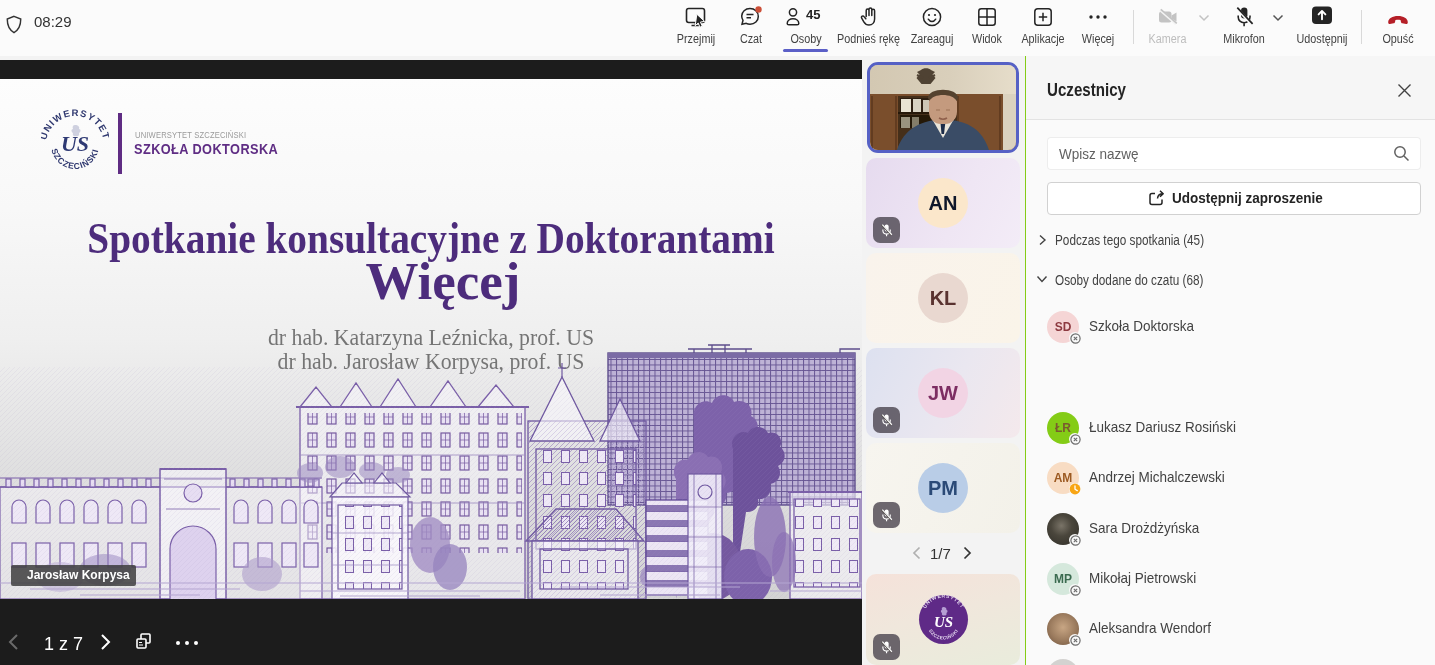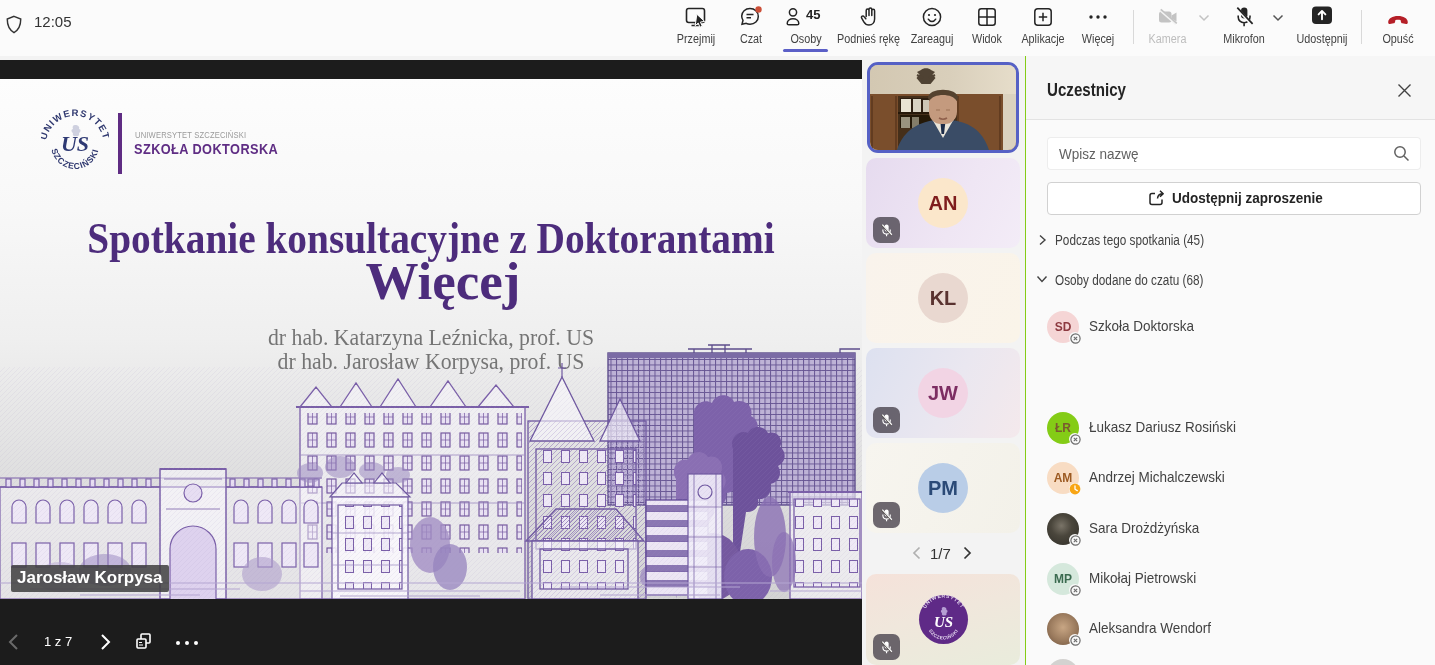--- a/index.html
+++ b/index.html
@@ -8,21 +8,21 @@
   
   #toolbar{position:absolute;left:0;top:0;width:1435px;height:56px;background:#fbfbfb;border-bottom:1px solid #e3e3e3;}
   .tbtn{position:absolute;top:4px;text-align:center;color:#424242;font-size:12px;}
   .tbtn .ic{height:26px;display:flex;align-items:center;justify-content:center;}
   .tbtn .lbl{margin-top:2px;white-space:nowrap;transform:scaleX(0.9);}
   .vdiv{position:absolute;top:10px;width:1px;height:34px;background:#d9d9d9;}
   
   #stage{position:absolute;left:0;top:56px;width:862px;height:609px;background:#f3f3f3;}
   #blackwrap{position:absolute;left:0;top:4px;width:862px;height:605px;background:#1c1c1c;}
   #slide{position:absolute;left:0;top:19px;width:862px;height:520px;background:linear-gradient(180deg,#fdfdfd 0%,#f8f8f8 25%,#efefef 50%,#e0e0e0 75%,#d3d3d3 100%);overflow:hidden;}
-  #nametag{position:absolute;left:11px;top:505px;background:rgba(62,62,62,.85);color:#fff;font-size:17px;font-weight:bold;padding:3px 6px 4px 6px;border-radius:2px;}
+  #nametag{position:absolute;left:11px;top:505px;background:rgba(62,62,62,.85);color:#fff;font-size:12px;font-weight:bold;padding:3px 6px 4px 16px;border-radius:2px;}
   #footerbar{position:absolute;left:0;top:543px;width:862px;height:62px;background:#1c1c1c;color:#fff;}
   
   #tilecol{position:absolute;left:862px;top:56px;width:163px;height:609px;background:#f3f3f3;}
   .tile{position:absolute;left:4px;width:154px;height:90px;border-radius:10px;overflow:hidden;}
   .avc{position:absolute;left:52px;top:20px;width:50px;height:50px;border-radius:50%;display:flex;align-items:center;justify-content:center;font-weight:bold;font-size:20px;}
   .mute{position:absolute;left:7px;bottom:5px;width:27px;height:26px;border-radius:7px;background:rgba(78,72,82,.82);display:flex;align-items:center;justify-content:center;}
   
   #panel{position:absolute;left:1025px;top:56px;width:410px;height:609px;background:#fafafa;border-left:1px solid #84cc16;}
   #phead{position:absolute;left:0;top:0;width:410px;height:63px;background:#f6f6f6;border-bottom:1px solid #e3e3e3;}
   #phead .t{position:absolute;left:21px;top:24px;font-size:18px;font-weight:bold;color:#242424;transform:scaleX(0.84);transform-origin:left;}
@@ -32,21 +32,21 @@
   .pname{position:absolute;left:63px;top:16px;font-size:14.5px;color:#424242;white-space:nowrap;transform:scaleX(0.93);transform-origin:left;}
   .badge{position:absolute;left:43px;top:30px;width:12px;height:12px;border-radius:50%;background:#fafafa;display:flex;align-items:center;justify-content:center;}
 </style>
 </head>
 <body>
 
 <div id="toolbar">
   <svg class="abs" style="left:5px;top:15px" width="18" height="19" viewBox="0 0 20 21">
     <path d="M10 1.5 L17.5 4.5 C17.5 11 15.5 16.5 10 19.5 C4.5 16.5 2.5 11 2.5 4.5 Z" fill="none" stroke="#333" stroke-width="1.6"></path>
   </svg>
-  <div class="abs" style="left:34px;top:13px;font-size:15px;color:#333;">12:05</div>
+  <div class="abs" style="left:34px;top:13px;font-size:15px;color:#333;">08:29</div>
 
   <div class="tbtn" style="left:666px;width:60px;">
     <div class="ic">
         <svg width="24" height="23" viewBox="0 0 24 23">
           <rect x="2.5" y="2.5" width="18" height="14" rx="2.2" fill="none" stroke="#242424" stroke-width="1.6"></rect>
           <path d="M11.5 16.5 v3 M7.5 19.5 h8" stroke="#242424" stroke-width="1.5" fill="none"></path>
           <path d="M12.8 8.2 L20.6 15.4 L16.4 16.1 L18.3 20.2 L15.9 21.2 L14.2 17 L11.2 19.8 Z" fill="#242424" stroke="#fbfbfb" stroke-width="1"></path>
         </svg>
       </div>
     <div class="lbl">Przejmij</div>
@@ -363,21 +363,21 @@
           <path d="M30 252 H240 M300 254 H520 M560 250 H740 M770 254 H862"></path>
           <path d="M80 258 H200 M340 259 H480 M600 258 H720"></path>
         </g>
       </svg>
     </div>
     <div id="nametag">Jarosław Korpysa</div>
     <div id="footerbar">
       <svg class="abs" style="left:6px;top:29px" width="16" height="20" viewBox="0 0 16 20">
           <path d="M11 3 L4 10 L11 17" fill="none" stroke="#6a6a6a" stroke-width="2"></path>
         </svg>
-      <div class="abs" style="left:44px;top:31px;font-size:13px;color:#fff;">1 z 7</div>
+      <div class="abs" style="left:44px;top:31px;font-size:18px;color:#fff;">1 z 7</div>
       <svg class="abs" style="left:97px;top:29px" width="16" height="20" viewBox="0 0 16 20">
           <path d="M5 3 L12 10 L5 17" fill="none" stroke="#fff" stroke-width="2"></path>
         </svg>
       <svg class="abs" style="left:134px;top:29px" width="22" height="20" viewBox="0 0 22 20">
           <rect x="7" y="2" width="9" height="9" rx="1" fill="none" stroke="#fff" stroke-width="1.6"></rect>
           <rect x="3" y="7" width="9" height="9" rx="1" fill="#1c1c1c" stroke="#fff" stroke-width="1.6"></rect>
           <path d="M5 10.5 h3 M5 13 h4" stroke="#fff" stroke-width="1"></path>
         </svg>
       <svg class="abs" style="left:174px;top:34px" width="26" height="12" viewBox="0 0 26 12">
           <circle cx="4" cy="6" r="2" fill="#fff"></circle>
@@ -420,21 +420,21 @@
       <path d="M62 54 L73 73 L84 54 L79 50 h-12 Z" fill="#e9e5db"></path>
       <path d="M70 52 h6 l-2 17 h-2.5 Z" fill="#1c2c49"></path>
       <rect x="59" y="26" width="28" height="33" rx="12" fill="#c49a7e"></rect>
       <path d="M58 33 c0-11 30-11 30 0 l-1.5 3 c-3.5-8-23.5-8-27 0 Z" fill="#55422f"></path>
       <path d="M66 45 h4 M76 45 h4" stroke="#a87f63" stroke-width="1.3"></path>
       <path d="M69 53 c2.5 1.5 5.5 1.5 8 0" stroke="#8f5f4b" stroke-width="1.6" fill="none"></path>
     </svg>
   </div>
 
   <div class="tile" style="top:102px;background:linear-gradient(115deg,#e6dbef 0%,#efe6f4 60%,#f3ecf7 100%);">
-    <div class="avc" style="background:#fbe7cb;color:#7f1d1d;text-align:center;">AN</div>
+    <div class="avc" style="background:#fbe7cb;color:#0f172a;text-align:center;">AN</div>
     <div class="mute">
         <svg width="15" height="15" viewBox="0 0 24 24">
           <rect x="9" y="2.5" width="6.4" height="11" rx="3.2" fill="#fff"></rect>
           <path d="M6.2 10.5 v1.6 c0 3.2 2.6 5.6 5.9 5.6 c3.3 0 5.9 -2.4 5.9 -5.6 v-1.6 M12.1 17.7 v3.6" fill="none" stroke="#fff" stroke-width="1.8"></path>
           <line x1="4.5" y1="3" x2="20" y2="19.5" stroke="#55504d" stroke-width="3"></line>
           <line x1="5.3" y1="2.6" x2="20.6" y2="18.8" stroke="#fff" stroke-width="1.8"></line>
         </svg>
       </div>
   </div>
 

